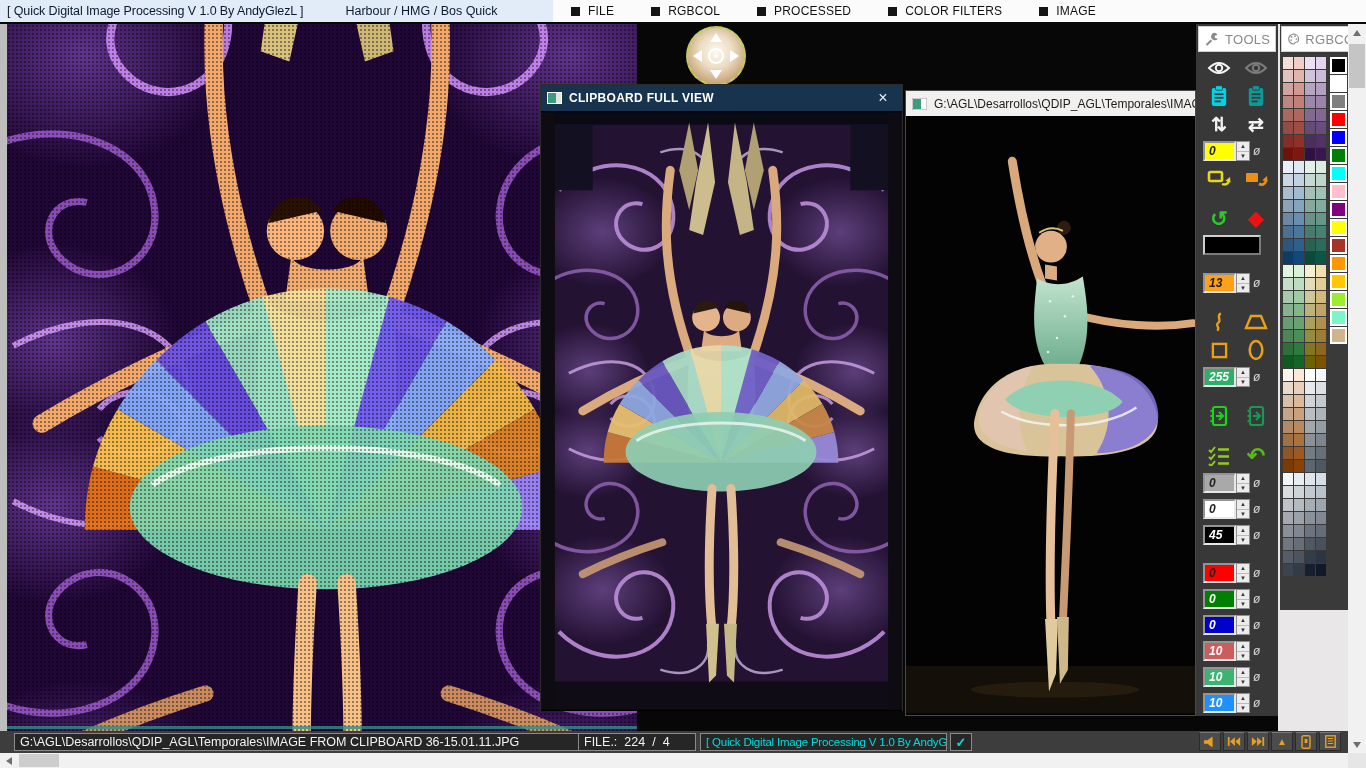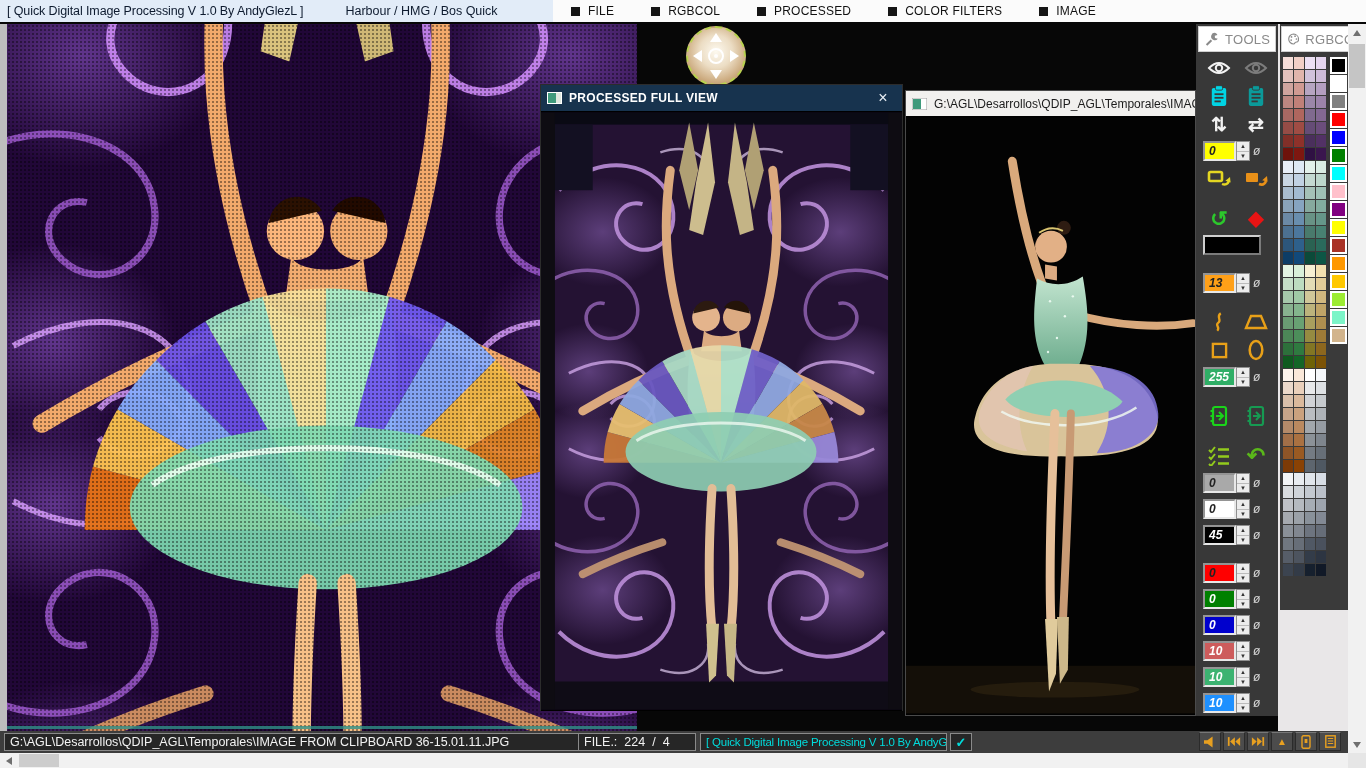--- a/index.html
+++ b/index.html
@@ -82,21 +82,21 @@
   .tri-down{width:0;height:0;border-left:4px solid transparent;border-right:4px solid transparent;border-top:6px solid #6f6f6f;}
   .tri-left{width:0;height:0;border-top:4px solid transparent;border-bottom:4px solid transparent;border-right:6px solid #6f6f6f;}
   .hscroll{position:absolute;left:0;top:753px;width:1348px;height:15px;background:#f1f1f1;}
   .hscroll .btn{position:absolute;left:0;top:0;width:17px;height:15px;display:flex;align-items:center;justify-content:center;}
   .hscroll .thumb{position:absolute;left:19px;top:1px;width:40px;height:13px;background:#cdcdcd;}
   .corner{position:absolute;left:1348px;top:753px;width:18px;height:15px;background:#e6e6e6;}
   
   .statusbar{position:absolute;left:0;top:731px;width:1348px;height:22px;background:#3d3d3d;}
   .sbox{position:absolute;top:2px;height:18px;background:#262626;border:1px solid #8a8a8a;box-sizing:border-box;
         display:flex;align-items:center;padding:0 5px;color:#f2f2f2;font-size:12.5px;white-space:nowrap;overflow:hidden;}
-  .sb-path{left:4px;width:649px;}
+  .sb-path{left:14px;width:649px;}
   .sb-coord{left:578px;width:118px;}
   .sb-coord span{margin-right:7px;}
   .sb-brand{left:700px;width:247px;color:#00dcdc;font-size:11.5px;letter-spacing:-.2px;}
   .sb-check{left:950px;width:22px;color:#00dcdc;justify-content:center;font-size:13px;font-weight:bold;}
   .sb-btns{position:absolute;left:1199px;top:1px;display:flex;gap:2px;}
   .sb-btn{width:22px;height:19px;background:#4c4c4c;border:1px solid #2b2b2b;border-top-color:#777;
           box-sizing:border-box;display:flex;align-items:center;justify-content:center;color:#e8a020;cursor:default;}
   .sb-btn .up{font-size:10px;line-height:1;}
 </style>
 </head>
@@ -234,21 +234,21 @@
       </span>
   </div>
 
   <div class="win win-processed">
     <div class="titlebar">
       <svg class="mini-icon" width="15" height="12">
         <rect width="15" height="12" fill="#fff"></rect>
           <rect x="1" y="1" width="8" height="10" fill="#3f9a7c"></rect>
           <rect x="9" y="1" width="5" height="10" fill="#dfe8df"></rect>
       </svg>
-      <span class="t">PROCESSED FULL VIEW</span>
+      <span class="t">CLIPBOARD FULL VIEW</span>
       <span class="closebtn">×</span>
     </div>
     <div class="winbody" style="height:600px;">
       <svg width="361" height="600" viewBox="0 0 363 600">
         <use href="#mirrorGroup"></use>
         <rect x="0" y="0" width="14" height="600" fill="#0e0c12"></rect>
         <rect x="349" y="0" width="14" height="600" fill="#0e0c12"></rect>
       </svg>
     </div>
   </div>

